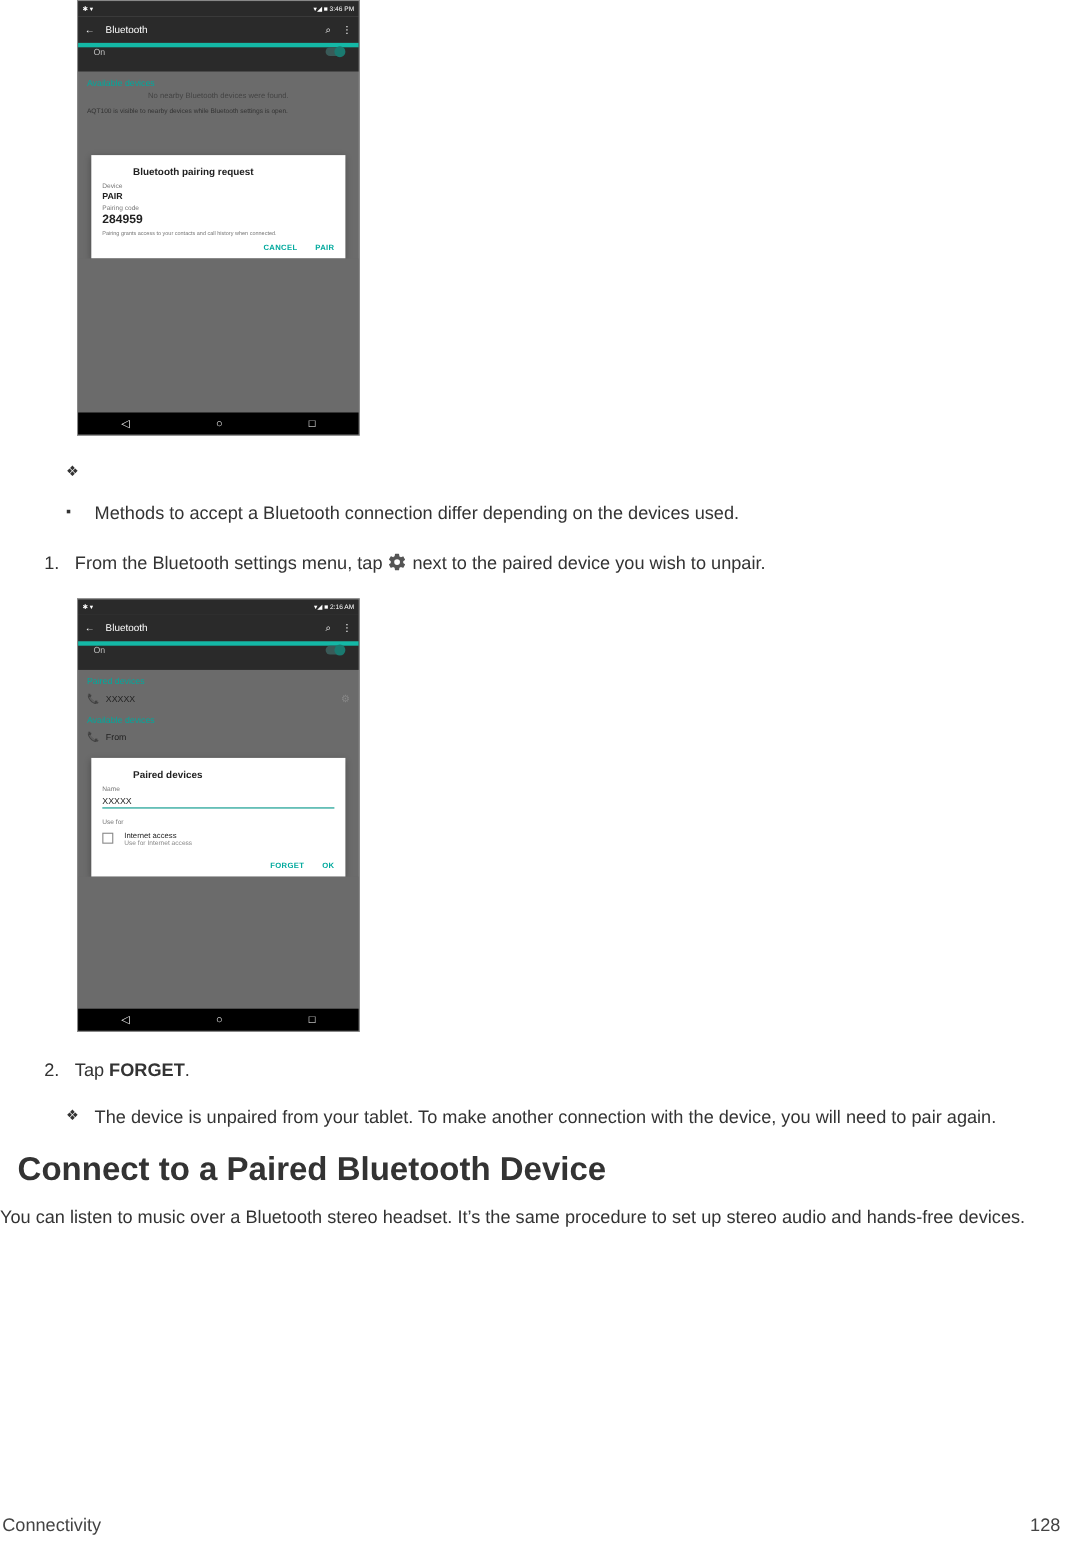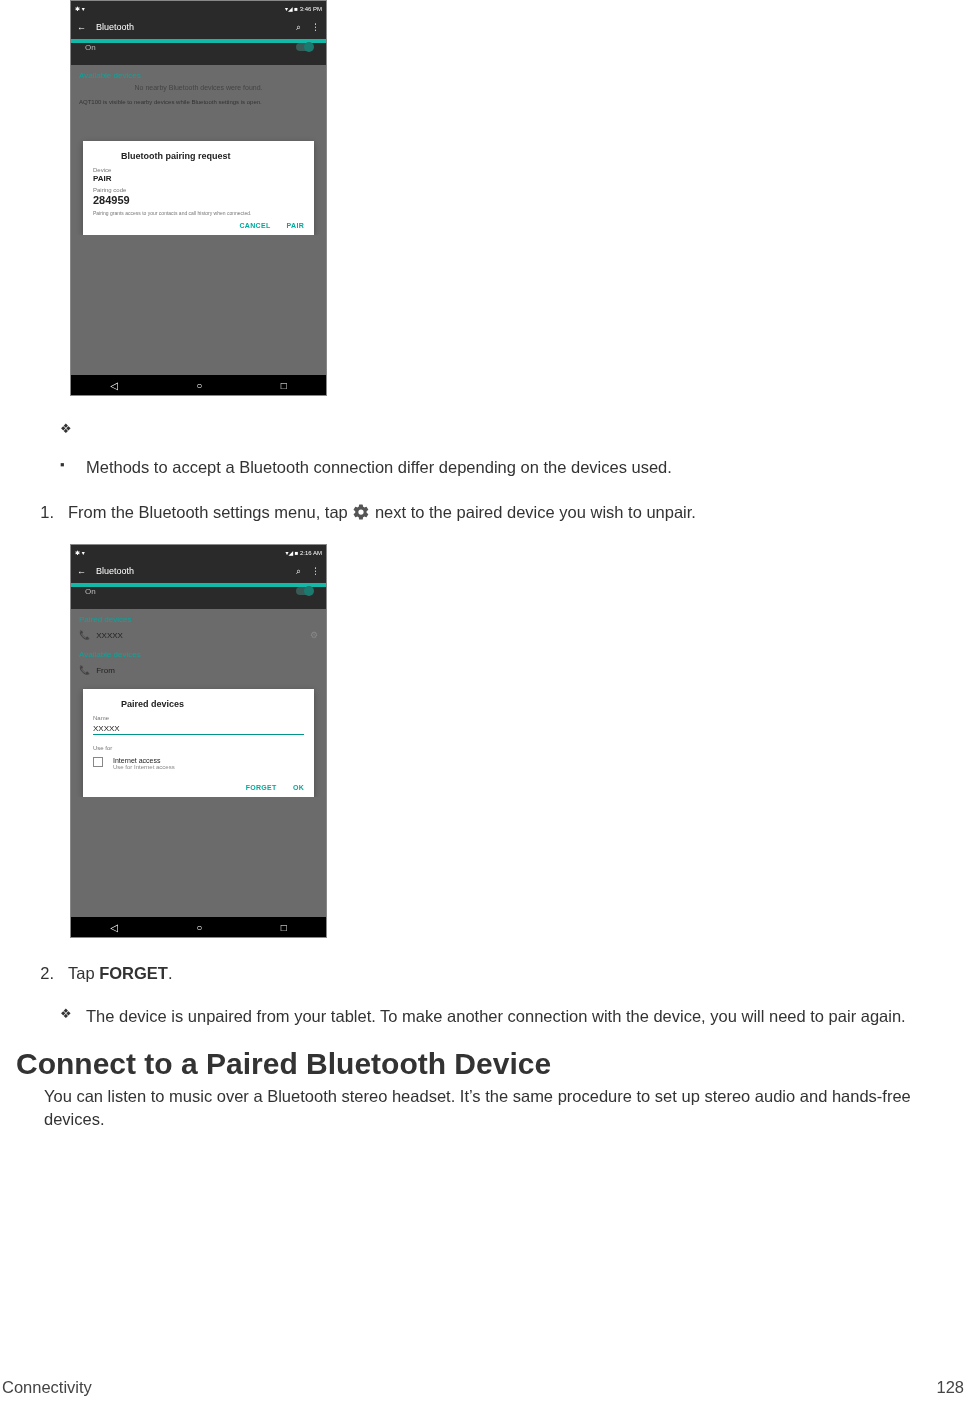--- a/index.html
+++ b/index.html
@@ -123,21 +123,21 @@
   }
 
   h3.sub {
     font-size: 21px; font-weight:bold; margin: 8px 0 10px 0;
   }
   h2.main {
     font-family: Arial, Helvetica, sans-serif;
     font-size: 30px; font-weight: 900; letter-spacing: 0px; margin: 18px 0 4px 16px;
   }
   .para {
-    font-size:16.5px; line-height:1.45; margin: 4px 0 10px 0; padding-left: 44px;
+    font-size:16.5px; line-height:1.45; margin: 15px 0 10px 0;
   }
   .footer {
     position:absolute; bottom:28px; left:0; right:4px;
     display:flex; justify-content:space-between;
     font-size:16.5px; color:#444; padding: 0 6px 0 2px;
   }
 
   .chk { display:inline-block; width:8px; height:8px; border:1px solid #888; margin-right:4px; vertical-align:middle; }
   .input-line { border:none; border-bottom:1px solid #009688; padding:1px 0; font-size:8px; color:#222; margin-top:2px; display:block; }
 </style>

